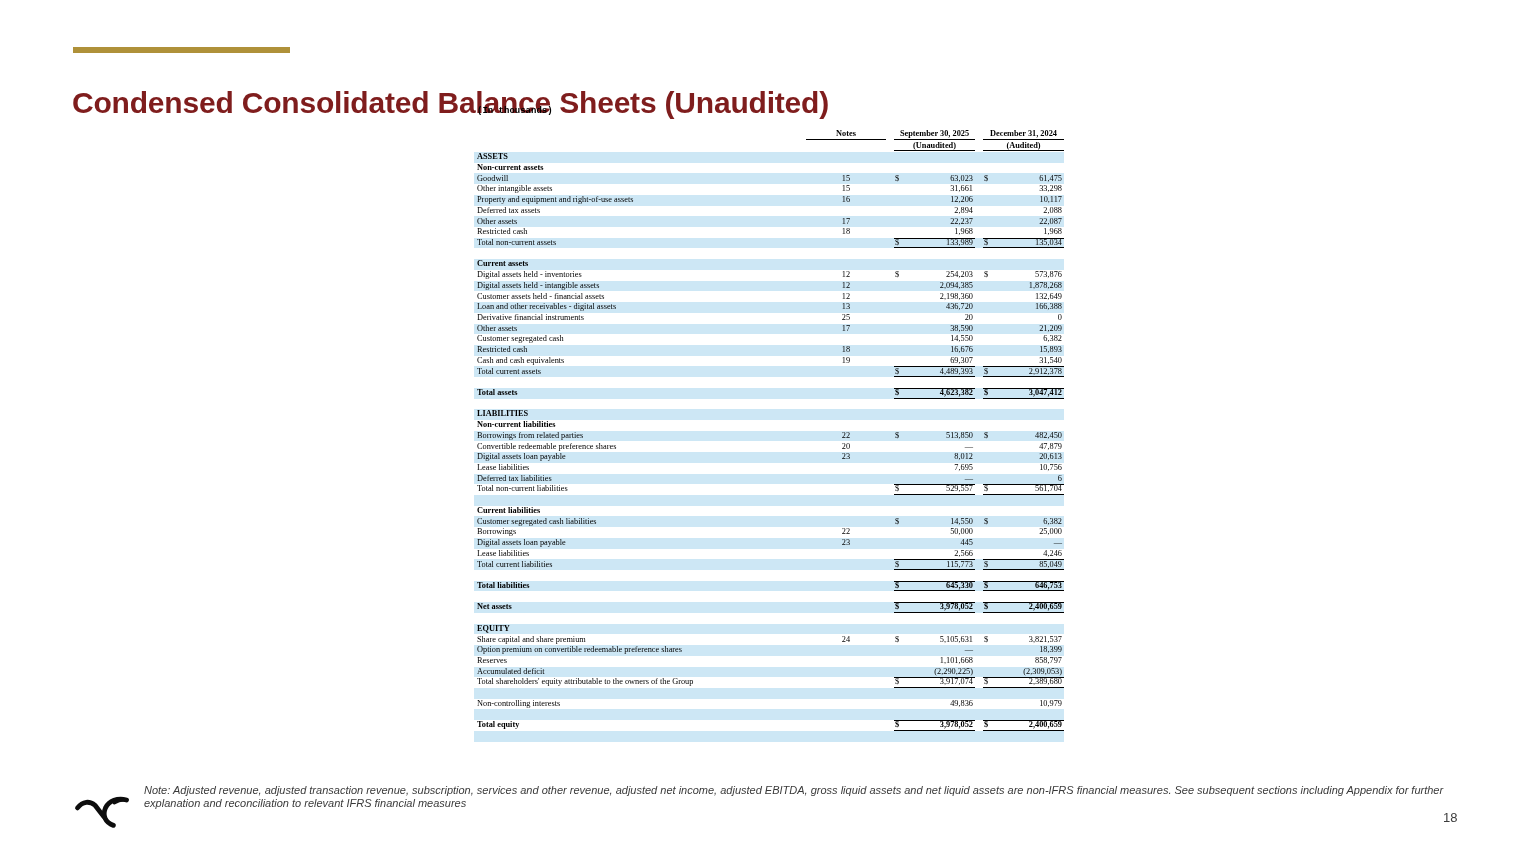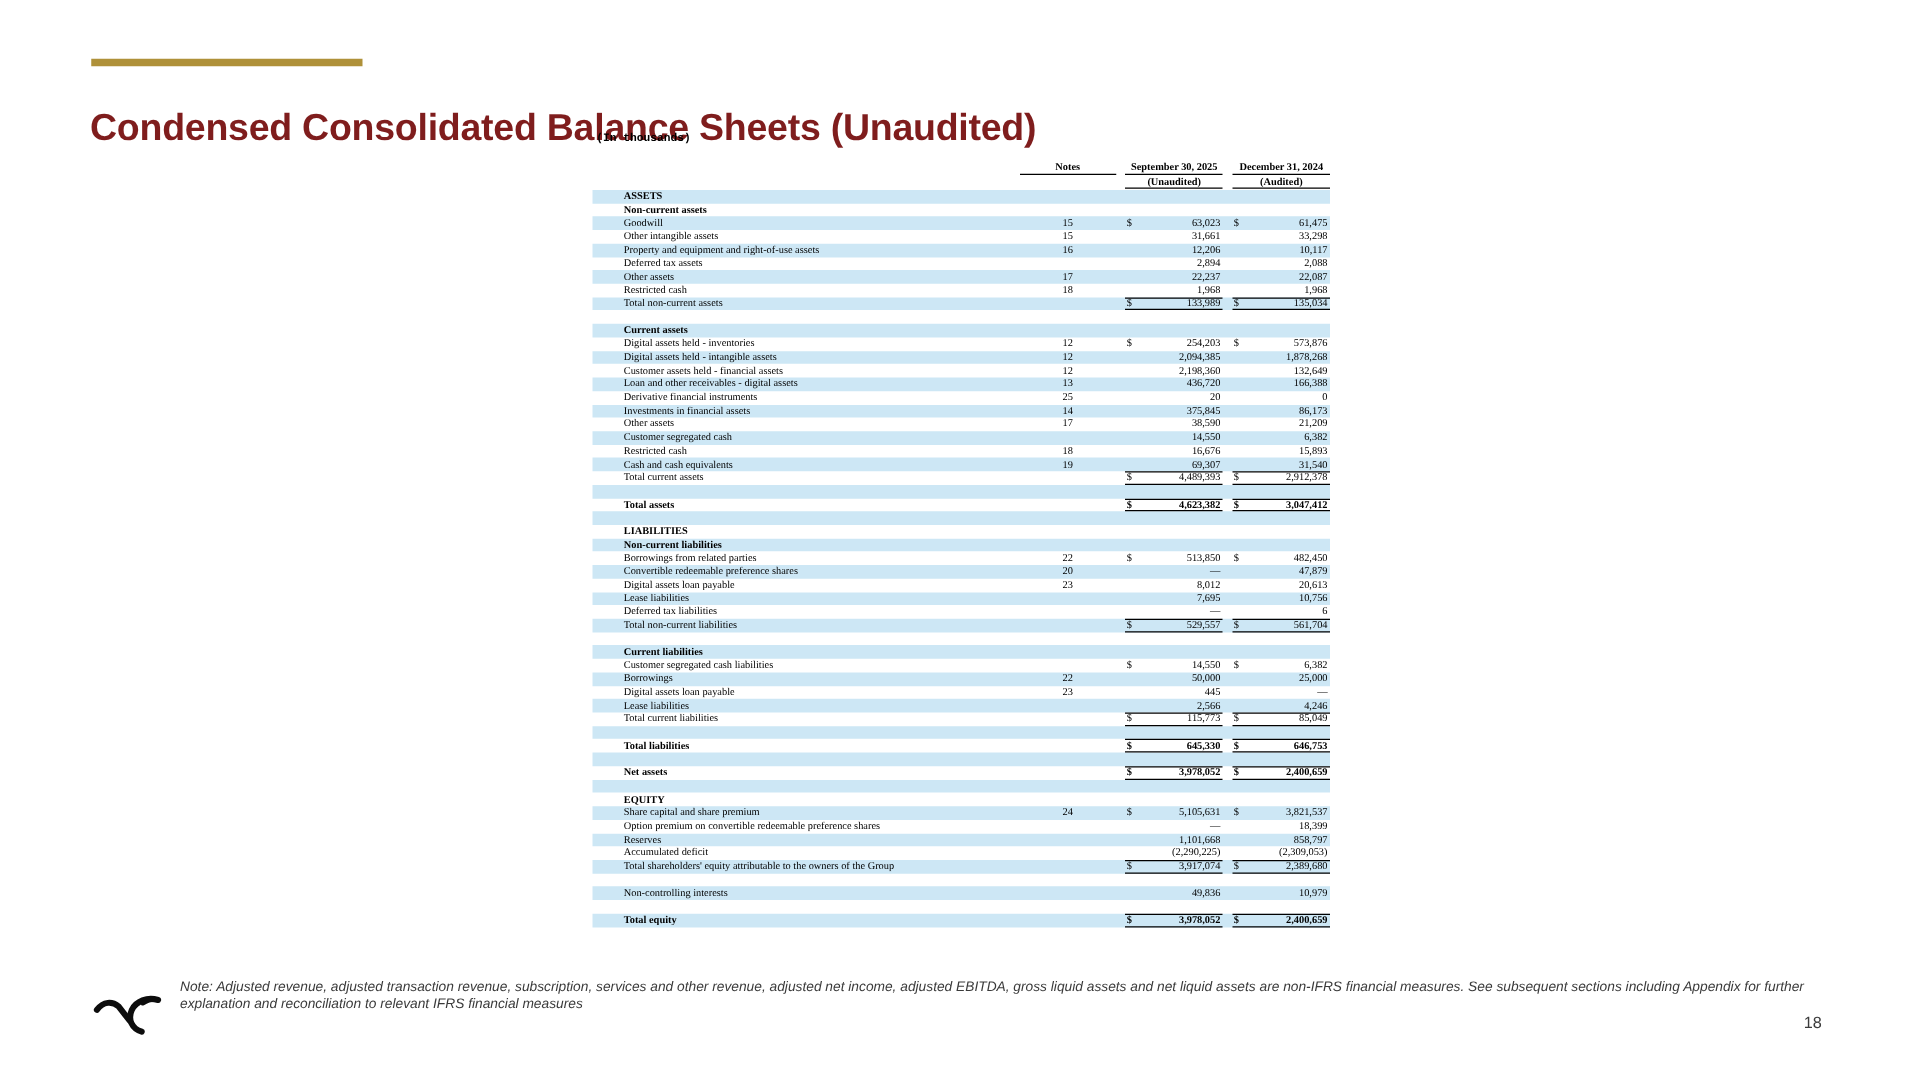--- a/index.html
+++ b/index.html
@@ -22,21 +22,21 @@
   
   .units-label{
     position:absolute;left:477px;top:106px;
     font-family:Liberation Mono, monospace;font-weight:bold;font-size:9px;color:var(--text);
   }
   .bs-table{
     position:absolute;left:474px;top:128px;width:590px;
     font-family:"Liberation Serif",serif;font-size:8.3px;color:var(--text);line-height:1;
   }
   .hrow{display:flex;height:11.5px;align-items:flex-end;font-weight:bold;}
-  .c-label{width:332px;padding-left:3px;box-sizing:border-box;white-space:nowrap;overflow:hidden;margin-left:22px;}
+  .c-label{width:332px;padding-left:3px;box-sizing:border-box;white-space:nowrap;overflow:hidden;}
   .c-notes{width:80px;text-align:center;box-sizing:border-box;}
   .sp{width:8px;}
   .h-amt{width:81px;text-align:center;box-sizing:border-box;white-space:nowrap;}
   .h-rule{border-bottom:1px solid #000;padding-bottom:0;}
   .rows{margin-top:1px;}
   .row{display:flex;height:10.72px;align-items:center;}
   .rows .row:nth-child(odd){background:var(--stripe-blue);}
   .row.bold{font-weight:bold;}
   .c-amt{width:81px;display:flex;align-items:center;height:100%;box-sizing:border-box;}
   .c-amt .cur{width:11px;text-align:left;padding-left:1px;}
@@ -301,34 +301,20 @@
         <span class="cur"></span>
         <span class="val">20</span>
       </div>
       <div class="sp"></div>
       <div class="c-amt">
         <span class="cur"></span>
         <span class="val">0</span>
       </div>
     </div>
         <div class="row">
-      <div class="c-label">Investments in financial assets</div>
-      <div class="c-notes">14</div>
-      <div class="sp"></div>
-      <div class="c-amt">
-        <span class="cur"></span>
-        <span class="val">375,845</span>
-      </div>
-      <div class="sp"></div>
-      <div class="c-amt">
-        <span class="cur"></span>
-        <span class="val">86,173</span>
-      </div>
-    </div>
-        <div class="row">
       <div class="c-label">Other assets</div>
       <div class="c-notes">17</div>
       <div class="sp"></div>
       <div class="c-amt">
         <span class="cur"></span>
         <span class="val">38,590</span>
       </div>
       <div class="sp"></div>
       <div class="c-amt">
         <span class="cur"></span>

